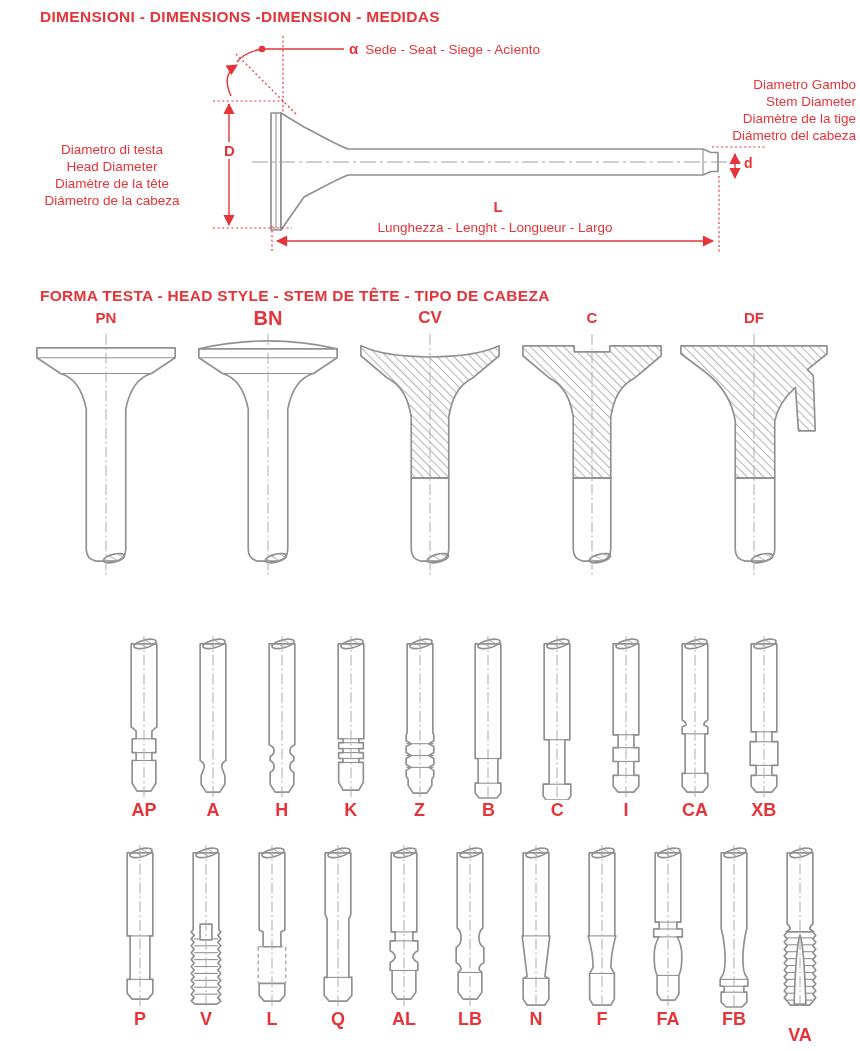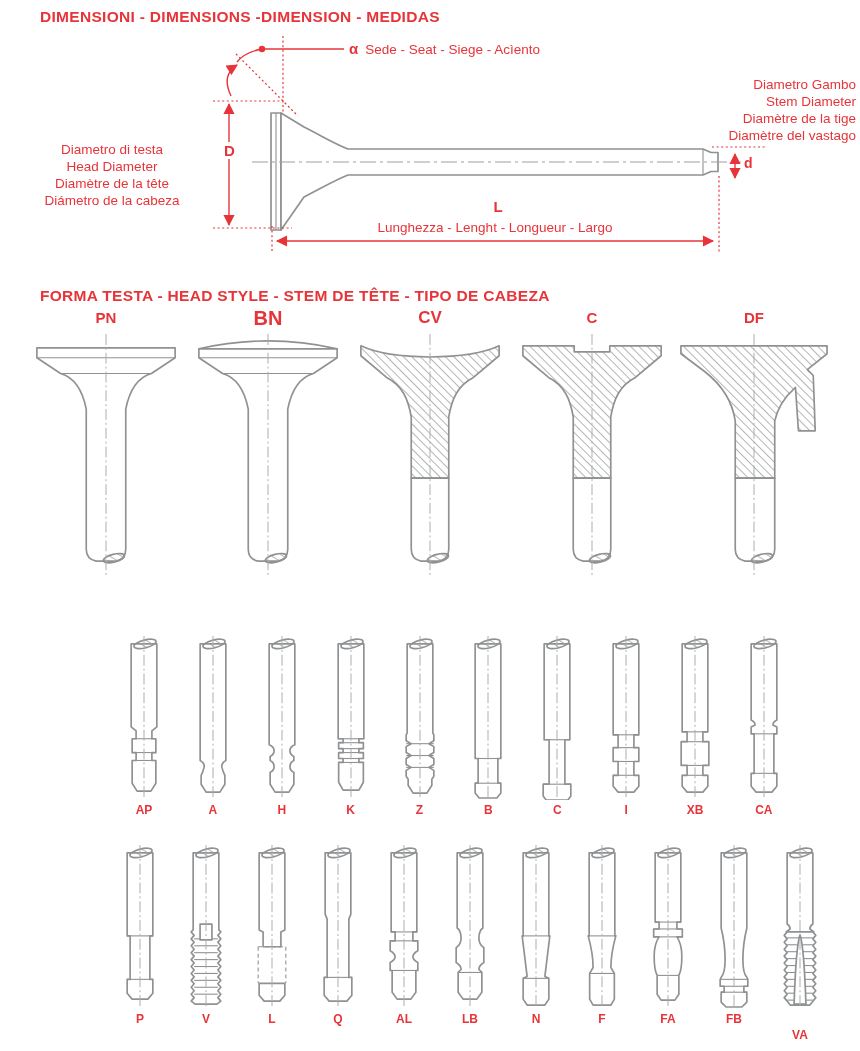--- a/index.html
+++ b/index.html
@@ -7,21 +7,21 @@
         font-family:"Liberation Sans",sans-serif;}
   .sec-title{position:absolute;color:#e73439;font-size:15.5px;font-weight:700;
              letter-spacing:.3px;white-space:nowrap;}
   .rlbl{position:absolute;color:#e73439;font-size:13.5px;font-weight:500;line-height:17px;}
   .rsym{position:absolute;color:#e73439;font-weight:700;background:#fff;padding:0 3px;}
   .alpha-row{display:flex;align-items:baseline;gap:7px;white-space:nowrap;}
   .alpha-row b{font-size:15px;font-weight:700;}
   .blk-right{text-align:right;}
   .figrow{position:absolute;display:flex;justify-content:space-between;}
   .figcell{display:flex;flex-direction:column;align-items:center;}
-  .figlabel{color:#e73439;font-weight:700;font-size:12px;height:22px;line-height:20px;text-align:center;}
+  .figlabel{color:#e73439;font-weight:700;font-size:18px;height:22px;line-height:20px;text-align:center;}
   svg{display:block;}
   .ol{fill:#fff;stroke:#8f9193;stroke-width:1.7;stroke-linejoin:round;}
   .hl{stroke:#8f9193;stroke-width:1.1;fill:none;}
   .hatch{fill:url(#h);stroke:#8f9193;stroke-width:1.7;stroke-linejoin:round;}
   .cl{stroke:#aaacae;stroke-width:1;fill:none;stroke-dasharray:11 3 2 3;}
   .cl2{stroke:#9ea0a2;stroke-width:1.1;fill:none;stroke-dasharray:16 4 3 4;}
   .rd{stroke:#e73439;stroke-width:1.4;fill:none;}
   .rdot{stroke-dasharray:2 2.6;stroke-width:1.2;}
   .rfill{fill:#e73439;stroke:none;}
 </style>
@@ -85,21 +85,21 @@
     <div>Head Diameter</div>
     <div>Diamètre de la tête</div>
     <div>Diámetro de la cabeza</div>
   </div>
   <div class="rsym" style="left:221px;top:142px;font-size:15px;">D</div>
 
   <div class="rlbl blk-right" style="left:600px;width:256px;top:76px;">
     <div>Diametro Gambo</div>
     <div>Stem Diameter</div>
     <div>Diamètre de la tige</div>
-    <div>Diamètre del vastago</div>
+    <div>Diámetro del cabeza</div>
   </div>
   <div class="rsym" style="left:741px;top:155px;font-size:14px;">d</div>
 
   <div class="rsym" style="left:455px;width:80px;top:198px;text-align:center;font-size:15px;background:none;">L</div>
   <div class="rlbl" style="left:295px;width:400px;top:219px;text-align:center;">Lunghezza - Lenght - Longueur - Largo</div>
 
   <div class="sec-title" style="left:40px;top:287px;">FORMA TESTA - HEAD STYLE - STEM DE TÊTE - TIPO DE CABEZA</div>
   <div class="figrow" id="headRow" style="left:25px;top:308px;width:810px;">
       <div class="figcell" style="width:162px;">
       <div class="figlabel" style="font-size:15px;">PN</div>
@@ -231,39 +231,39 @@
           <line class="hl" x1="15" y1="113" x2="41" y2="113"></line>
           <line class="hl" x1="15" y1="127" x2="41" y2="127"></line>
           <line class="hl" x1="15" y1="141" x2="41" y2="141"></line>
           <ellipse class="hatch" cx="29" cy="8" rx="11.5" ry="4" transform="rotate(-14 29 8)"></ellipse>
           <line class="cl" x1="28" y1="0" x2="28" y2="166"></line>
         </svg>
         <div class="figlabel">I</div>
       </div>
       <div class="figcell" style="width:56px;">
         <svg viewBox="0 0 56 166" width="56" height="164">
+          <path class="ol" d="M15,8L15,85Q19,87 19,90L15,92L15,99L18,99L18,139L15,139L15,152L20,158L36,158L41,152L41,139L38,139L38,99L41,99L41,92L37,90Q37,87 41,85L41,8Z"></path>
+          <line class="hl" x1="15" y1="99" x2="41" y2="99"></line>
+          <line class="hl" x1="15" y1="139" x2="41" y2="139"></line>
+          <ellipse class="hatch" cx="29" cy="8" rx="11.5" ry="4" transform="rotate(-14 29 8)"></ellipse>
+          <line class="cl" x1="28" y1="0" x2="28" y2="166"></line>
+        </svg>
+        <div class="figlabel">CA</div>
+      </div>
+      <div class="figcell" style="width:56px;">
+        <svg viewBox="0 0 56 166" width="56" height="164">
           <path class="ol" d="M15,8L15,97L20,97L20,107L14,107L14,131L20,131L20,141L15,141L15,152L20,158L36,158L41,152L41,141L36,141L36,131L42,131L42,107L36,107L36,97L41,97L41,8Z"></path>
           <line class="hl" x1="15" y1="97" x2="41" y2="97"></line>
           <line class="hl" x1="14" y1="107" x2="42" y2="107"></line>
           <line class="hl" x1="14" y1="131" x2="42" y2="131"></line>
           <line class="hl" x1="15" y1="141" x2="41" y2="141"></line>
           <ellipse class="hatch" cx="29" cy="8" rx="11.5" ry="4" transform="rotate(-14 29 8)"></ellipse>
           <line class="cl" x1="28" y1="0" x2="28" y2="166"></line>
         </svg>
         <div class="figlabel">XB</div>
-      </div>
-      <div class="figcell" style="width:56px;">
-        <svg viewBox="0 0 56 166" width="56" height="164">
-          <path class="ol" d="M15,8L15,85Q19,87 19,90L15,92L15,99L18,99L18,139L15,139L15,152L20,158L36,158L41,152L41,139L38,139L38,99L41,99L41,92L37,90Q37,87 41,85L41,8Z"></path>
-          <line class="hl" x1="15" y1="99" x2="41" y2="99"></line>
-          <line class="hl" x1="15" y1="139" x2="41" y2="139"></line>
-          <ellipse class="hatch" cx="29" cy="8" rx="11.5" ry="4" transform="rotate(-14 29 8)"></ellipse>
-          <line class="cl" x1="28" y1="0" x2="28" y2="166"></line>
-        </svg>
-        <div class="figlabel">CA</div>
       </div>
     </div>
   <div class="figrow" id="grooveRow2" style="left:112px;top:845px;width:716px;">
       <div class="figcell" style="width:56px;">
         <svg viewBox="0 0 56 166" width="56" height="164">
           <path class="ol" d="M15,8L15,92L18,92L18,136L15,136L15,150L20,156L36,156L41,150L41,136L38,136L38,92L41,92L41,8Z"></path>
           <line class="hl" x1="15" y1="92" x2="41" y2="92"></line>
           <line class="hl" x1="15" y1="136" x2="41" y2="136"></line>
           <ellipse class="hatch" cx="29" cy="8" rx="11.5" ry="4" transform="rotate(-14 29 8)"></ellipse>
           <line class="cl" x1="28" y1="0" x2="28" y2="166"></line>

